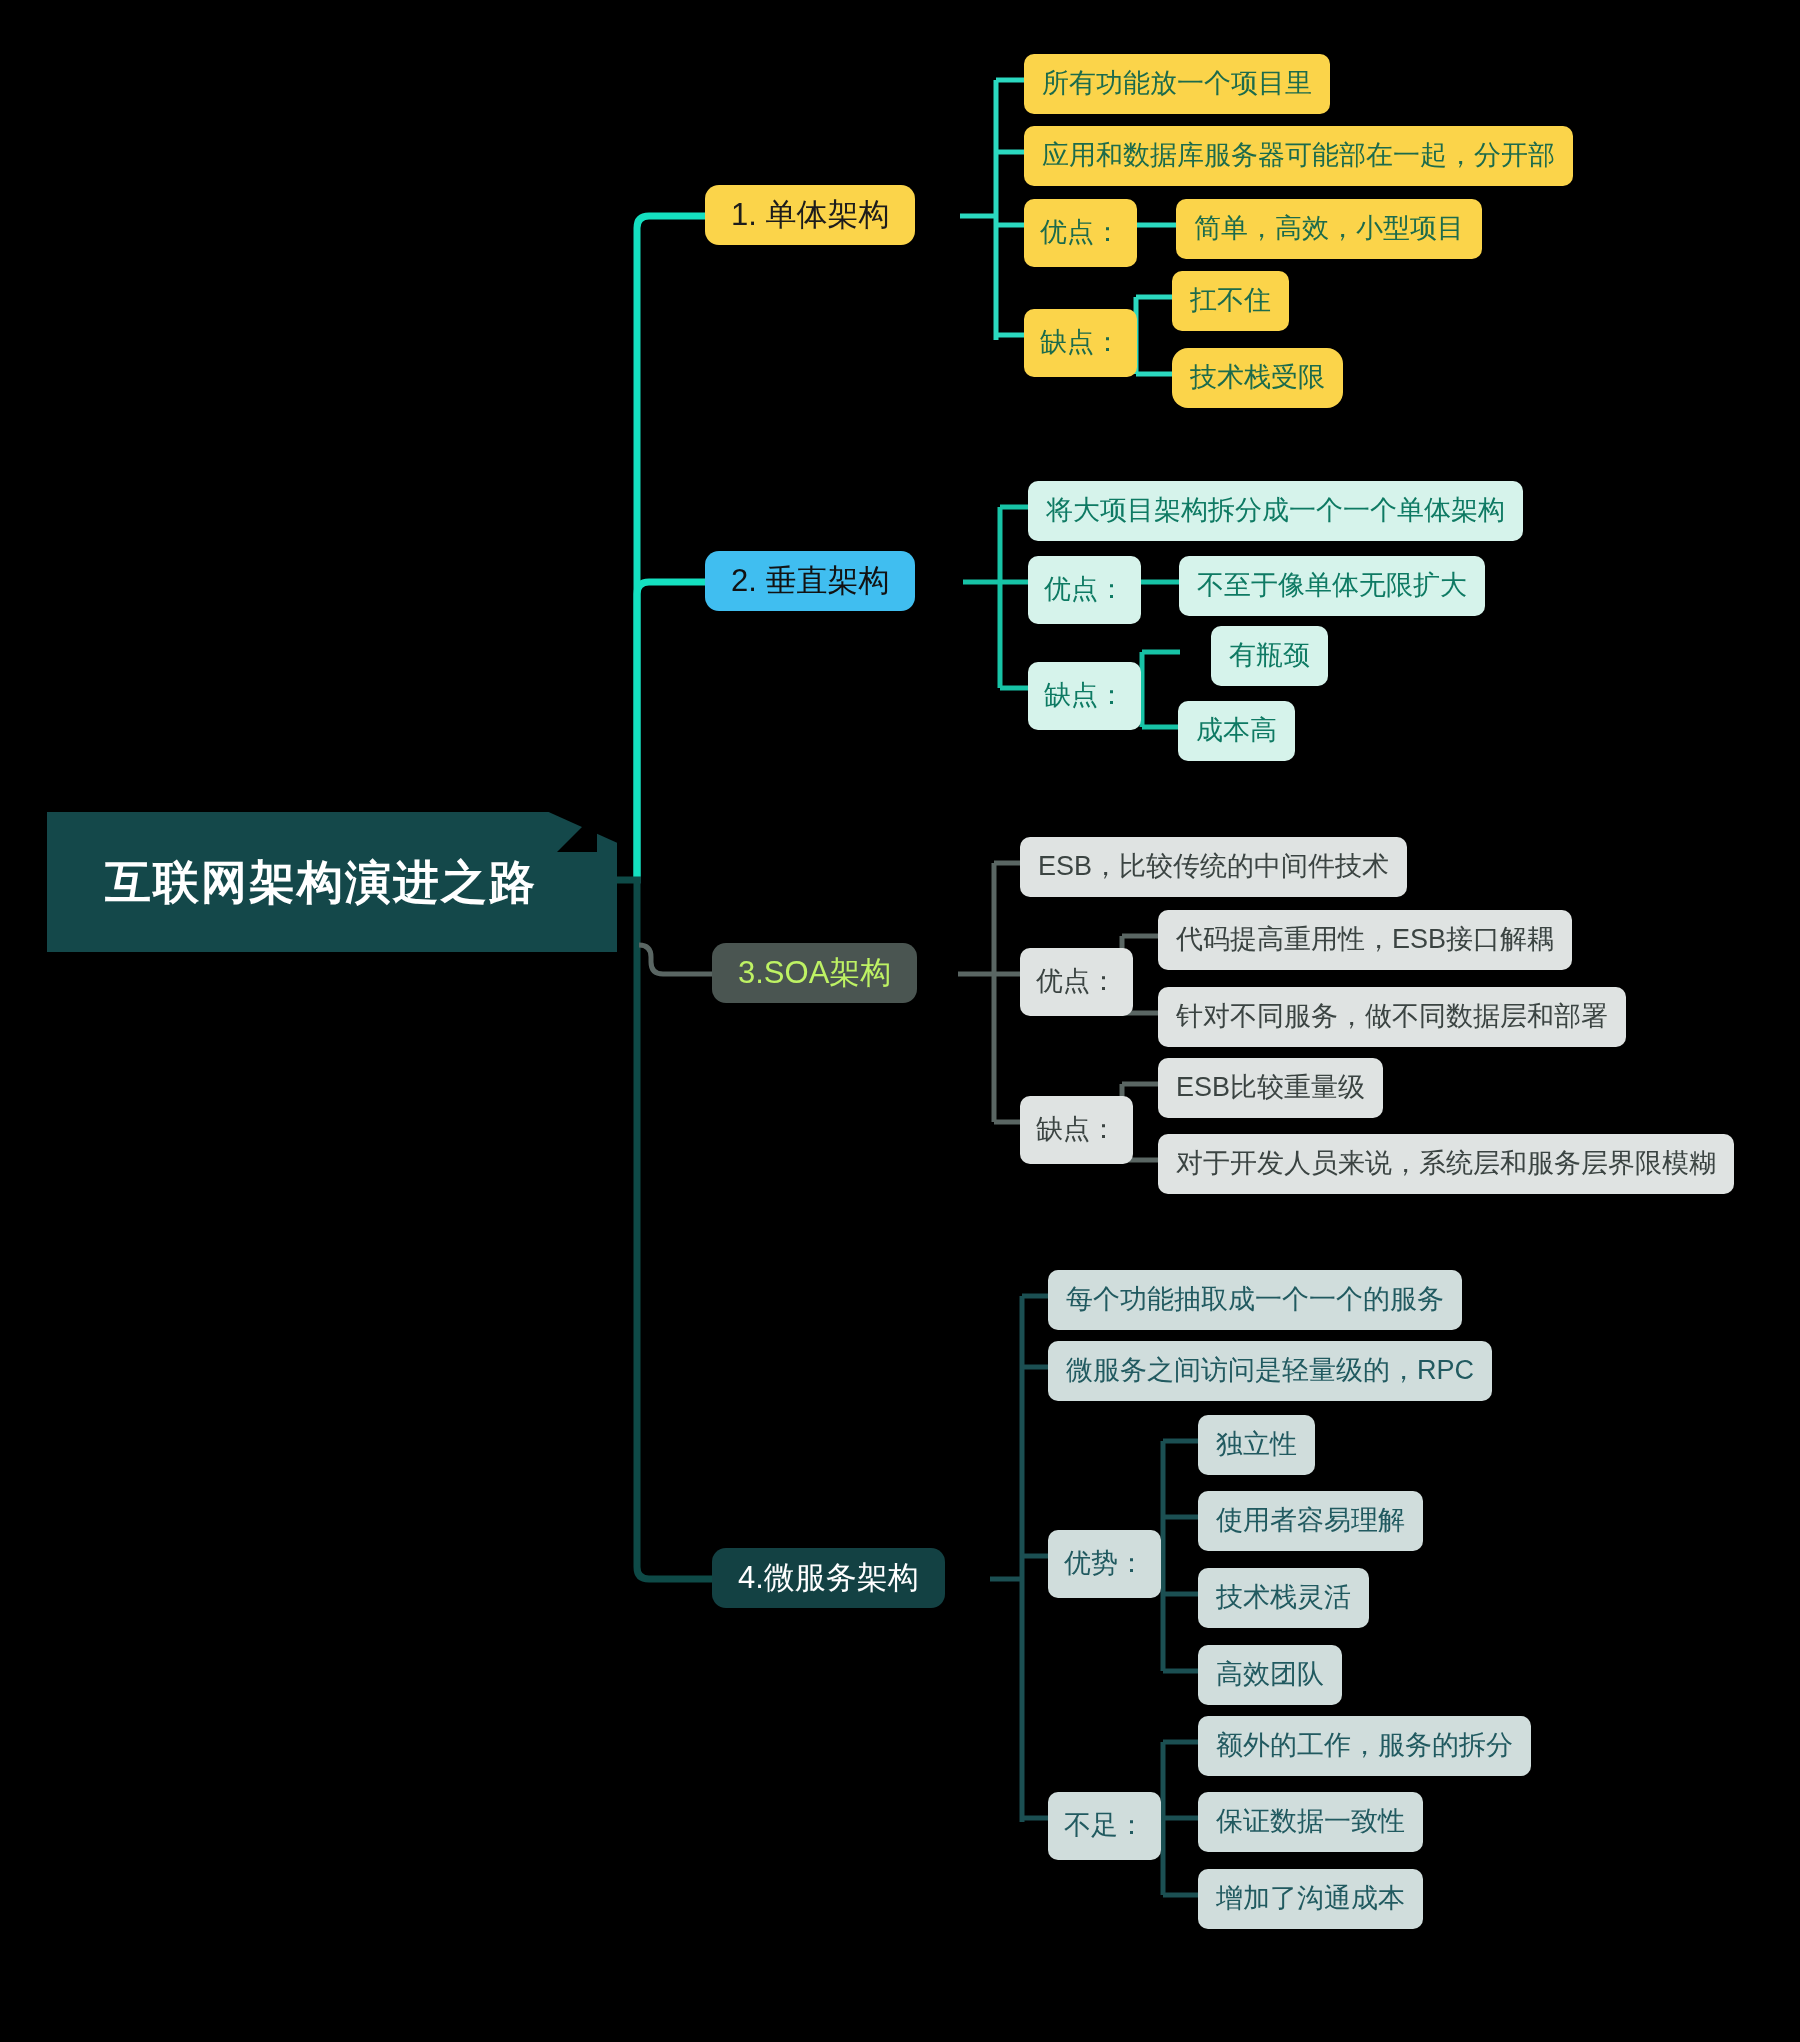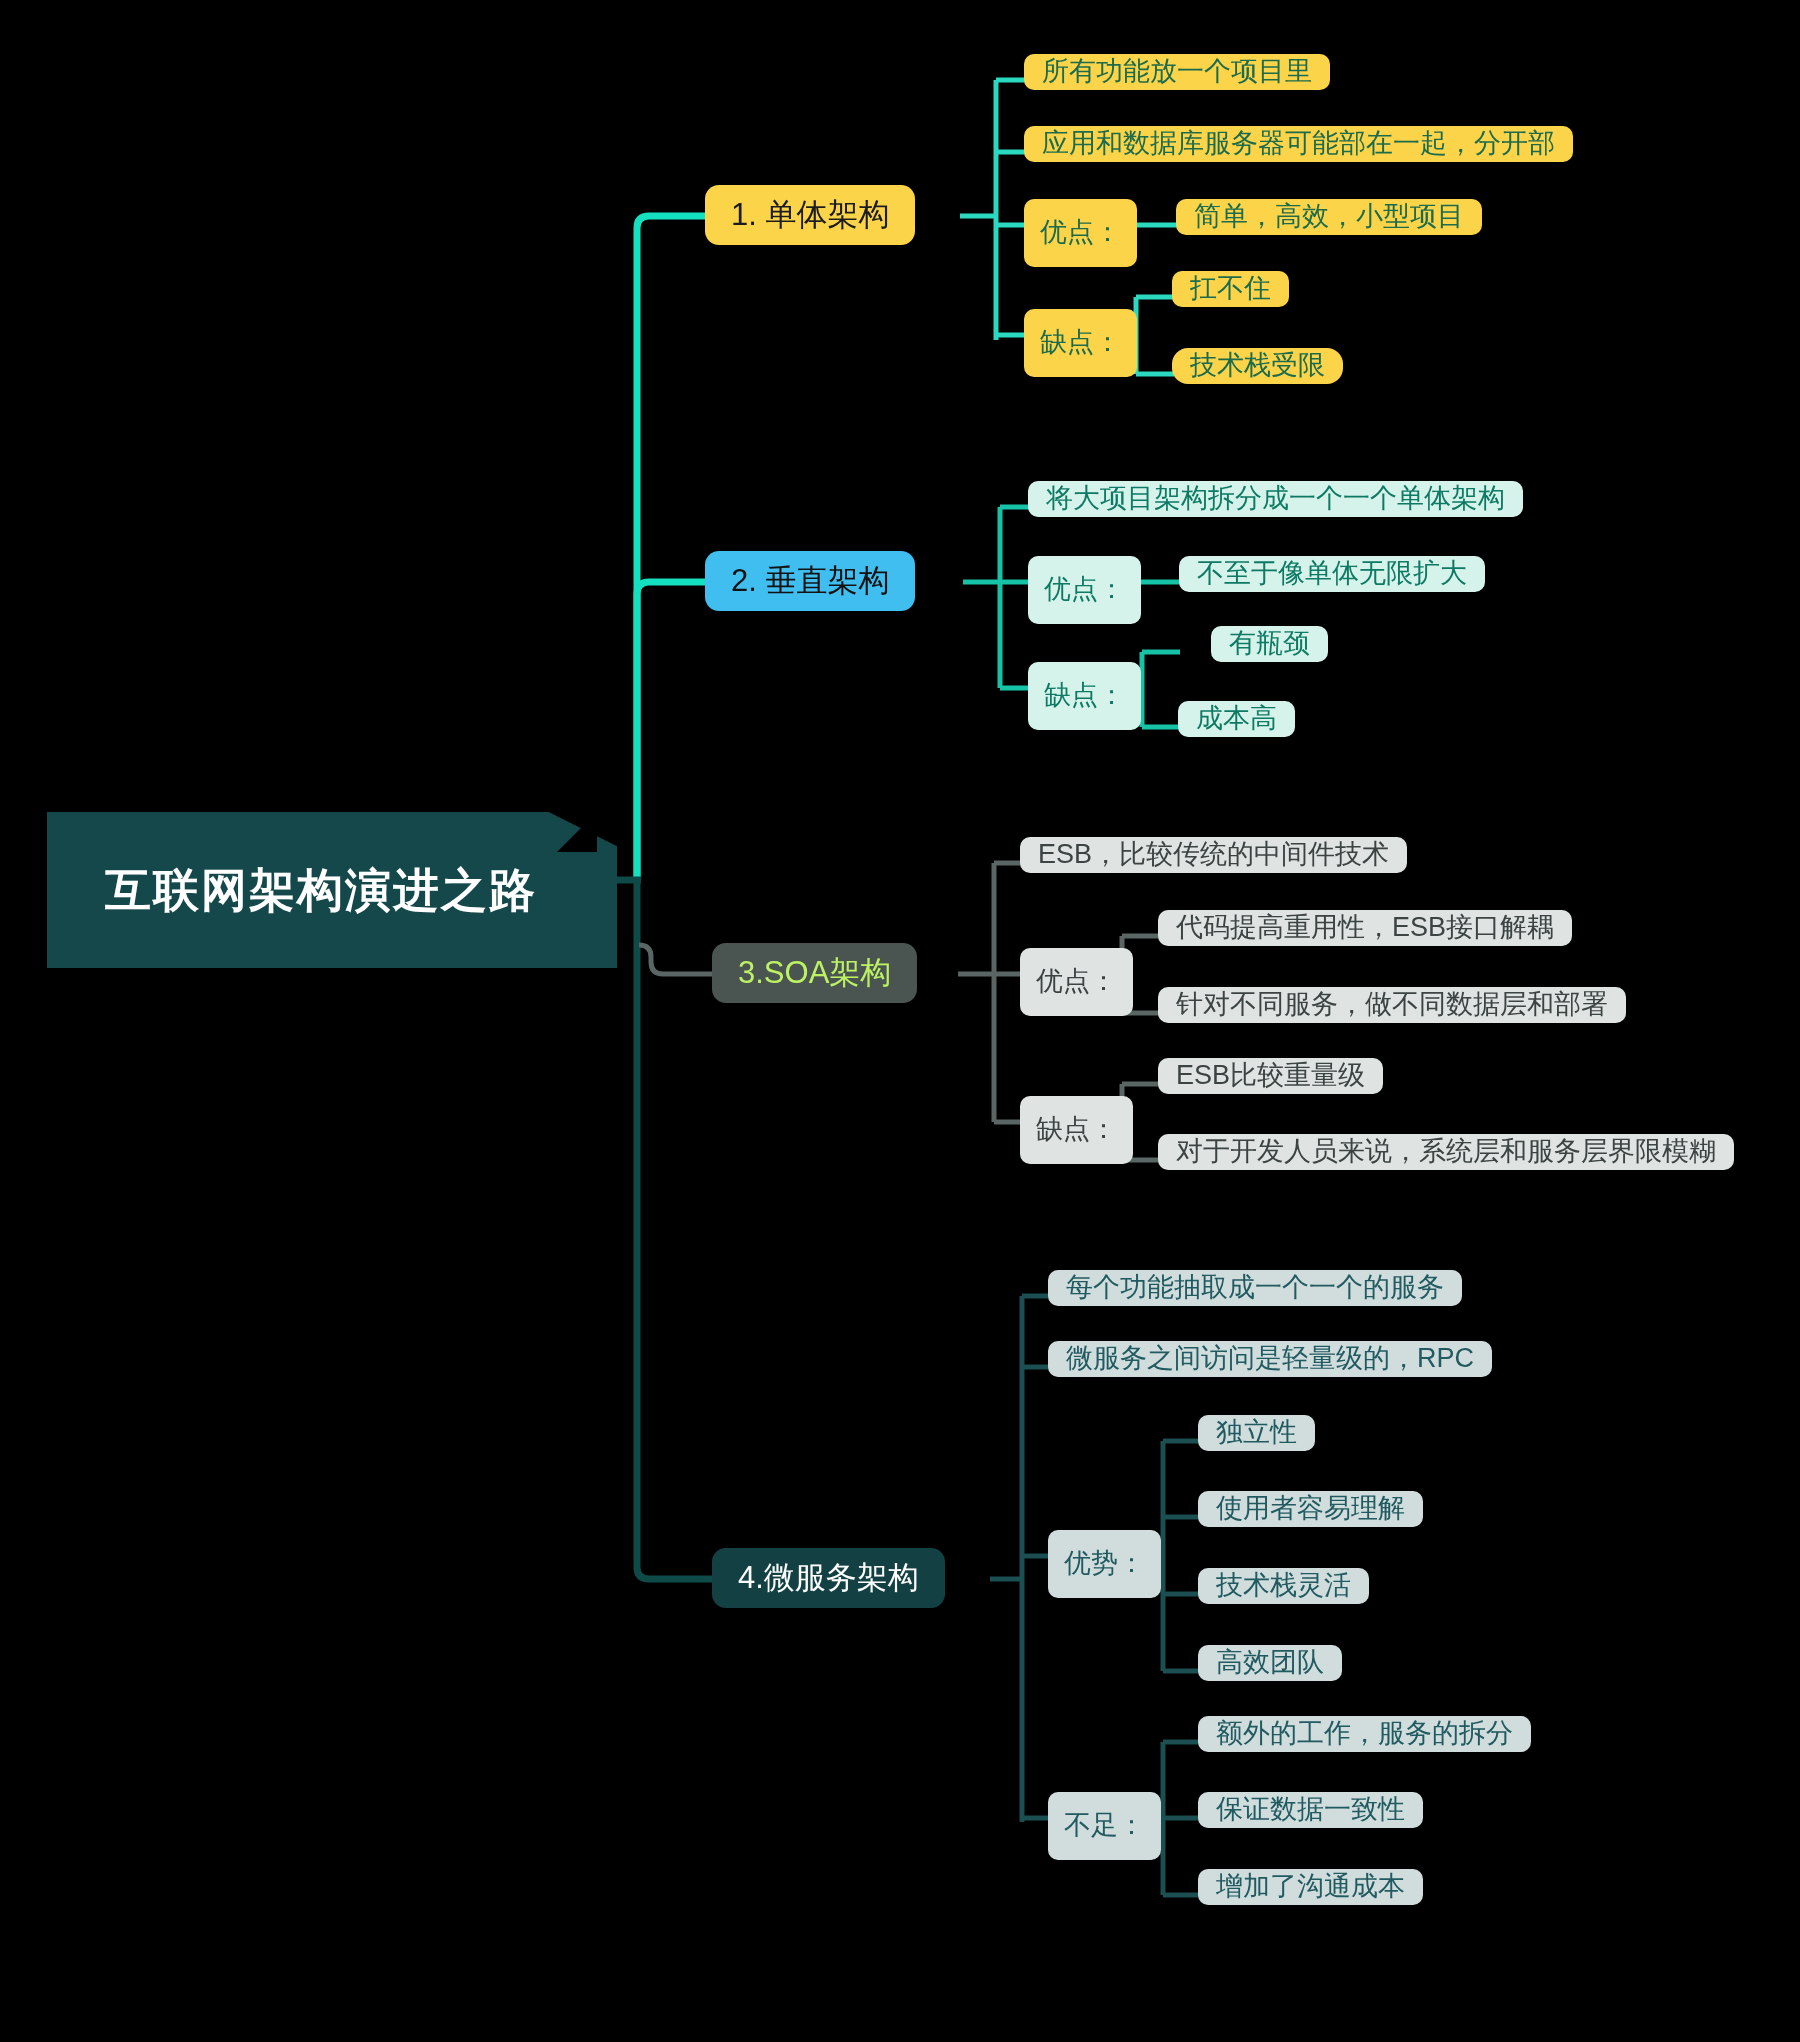--- a/index.html
+++ b/index.html
@@ -11,39 +11,39 @@
   #canvas{position:absolute;inset:0;width:1800px;height:2042px;}
   svg.wires{position:absolute;left:0;top:0;width:1800px;height:2042px;pointer-events:none;}
 
   .node{
     position:absolute;box-sizing:border-box;display:flex;align-items:center;
     white-space:nowrap;line-height:1.15;
   }
 
   
   .root{
-    left:47px;top:812px;width:570px;height:156px;
+    left:47px;top:812px;width:570px;height:140px;
     background:#14484A;color:#FFFFFF;
     font-size:46px;font-weight:bold;letter-spacing:2px;
     padding-left:58px;
     clip-path:polygon(0 0, 88% 0, 100% 22%, 100% 100%, 0 100%);
   }
   .root-notch{
     position:absolute;left:557px;top:812px;width:40px;height:40px;
     background:#000;
     clip-path:polygon(100% 0, 100% 100%, 0 100%);
   }
 
   
   .lvl1{
     border-radius:14px;font-size:31px;font-weight:500;
     padding:0 26px;height:60px;
   }
   .lvl2,.lvl3{
-    border-radius:10px;font-size:27px;padding:0 18px;height:36px;
+    border-radius:10px;font-size:27px;padding:0 18px;height:60px;
   }
   .keybox{border-radius:10px;font-size:27px;padding:0 16px;height:68px;}
 
   
   .p1-main{background:#FBD44A;color:#1C1C1C;}
   .p1-kid {background:#FBD44A;color:#1C6B4C;}
 
   .p2-main{background:#40BEF0;color:#121212;}
   .p2-kid {background:#D6F3EB;color:#0E7A63;}
 

